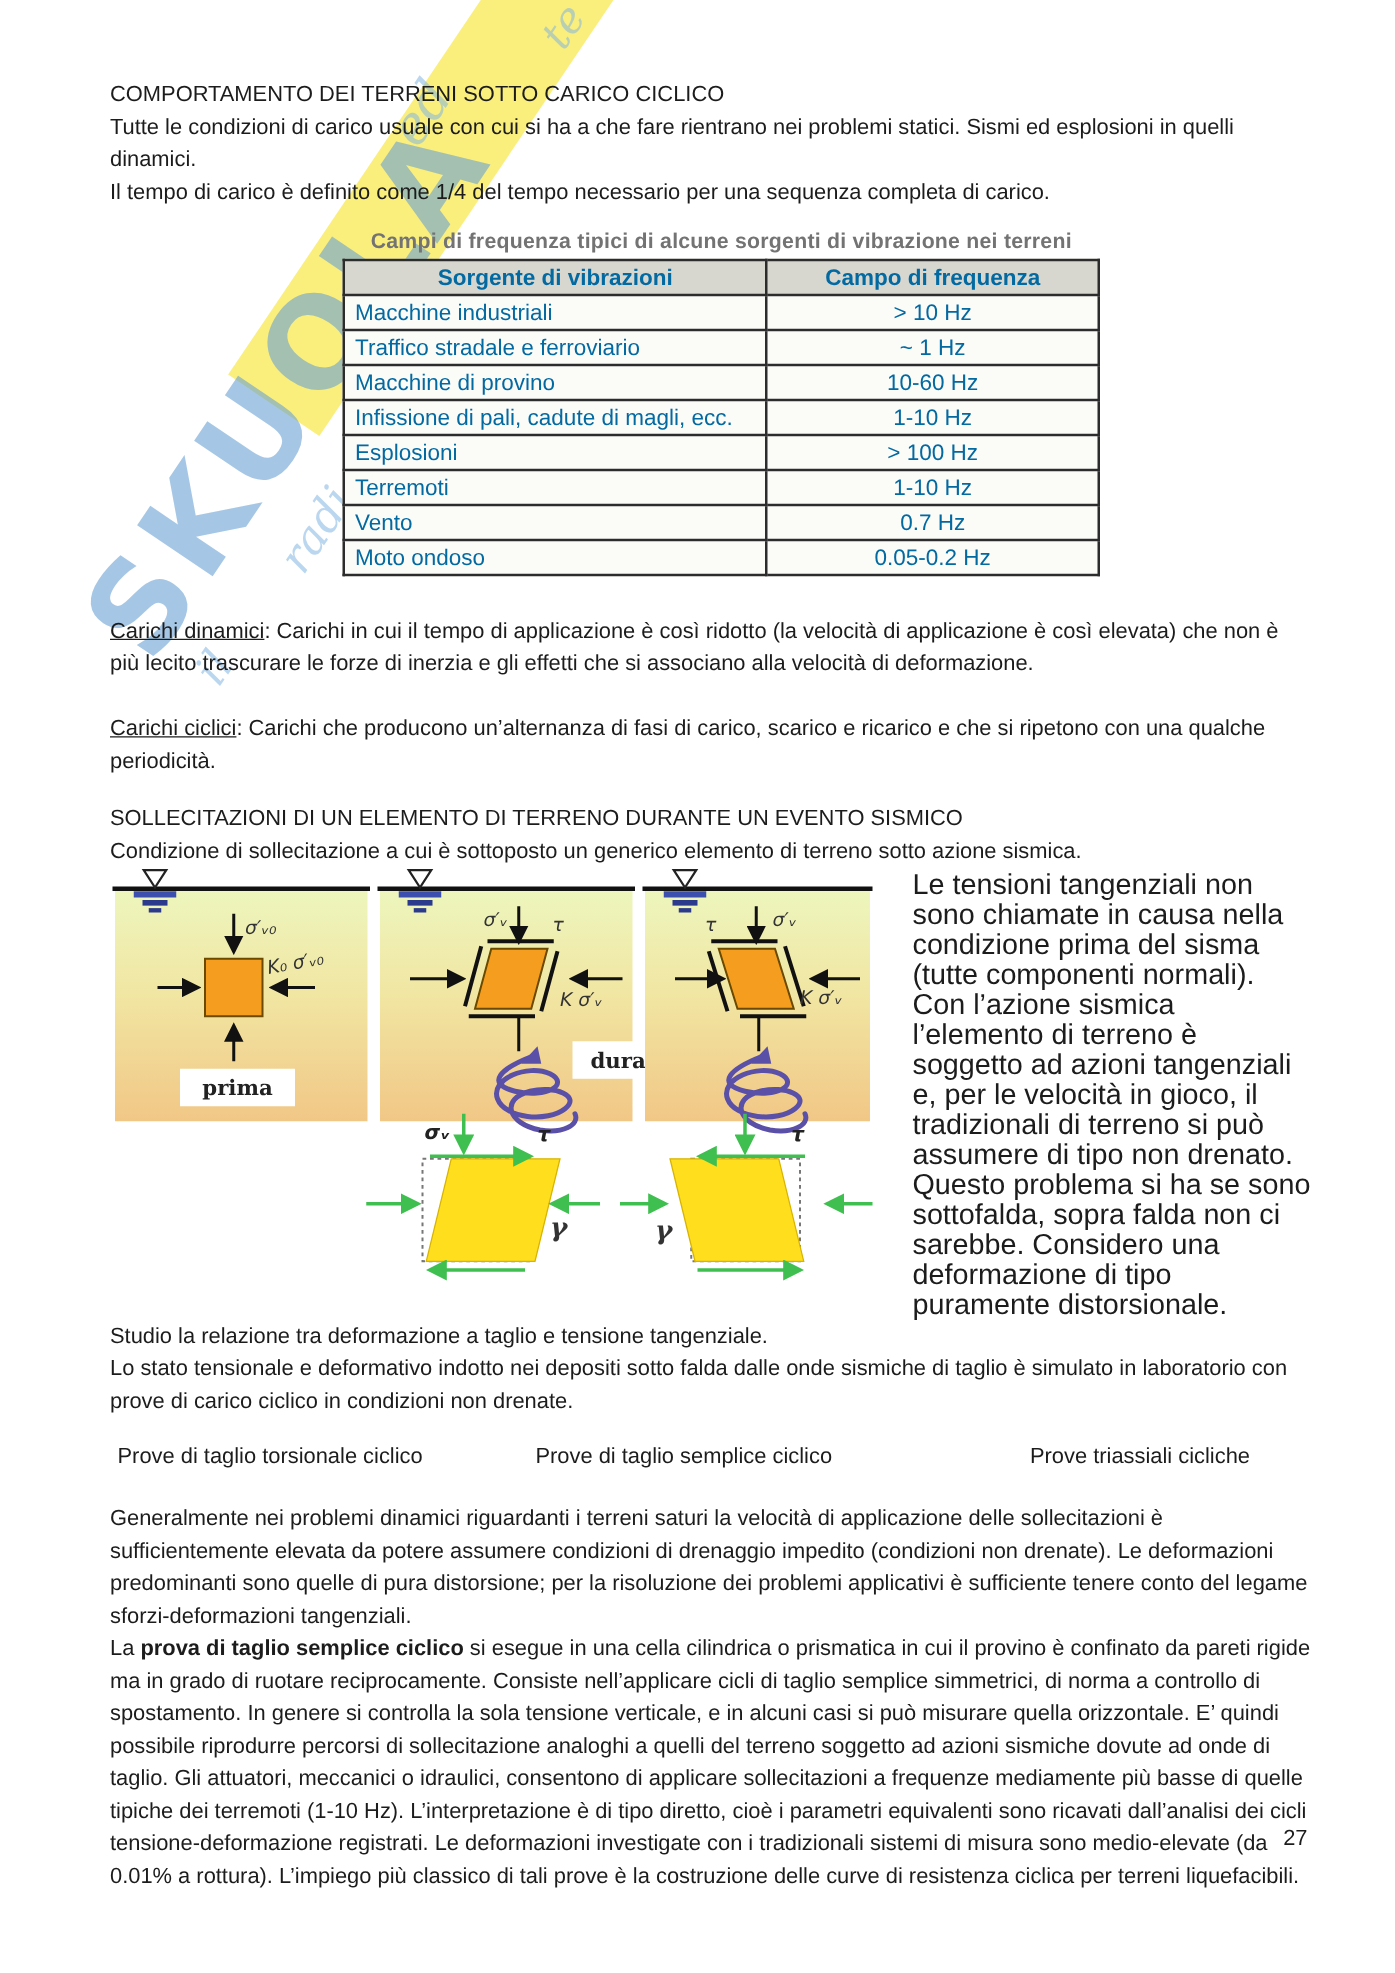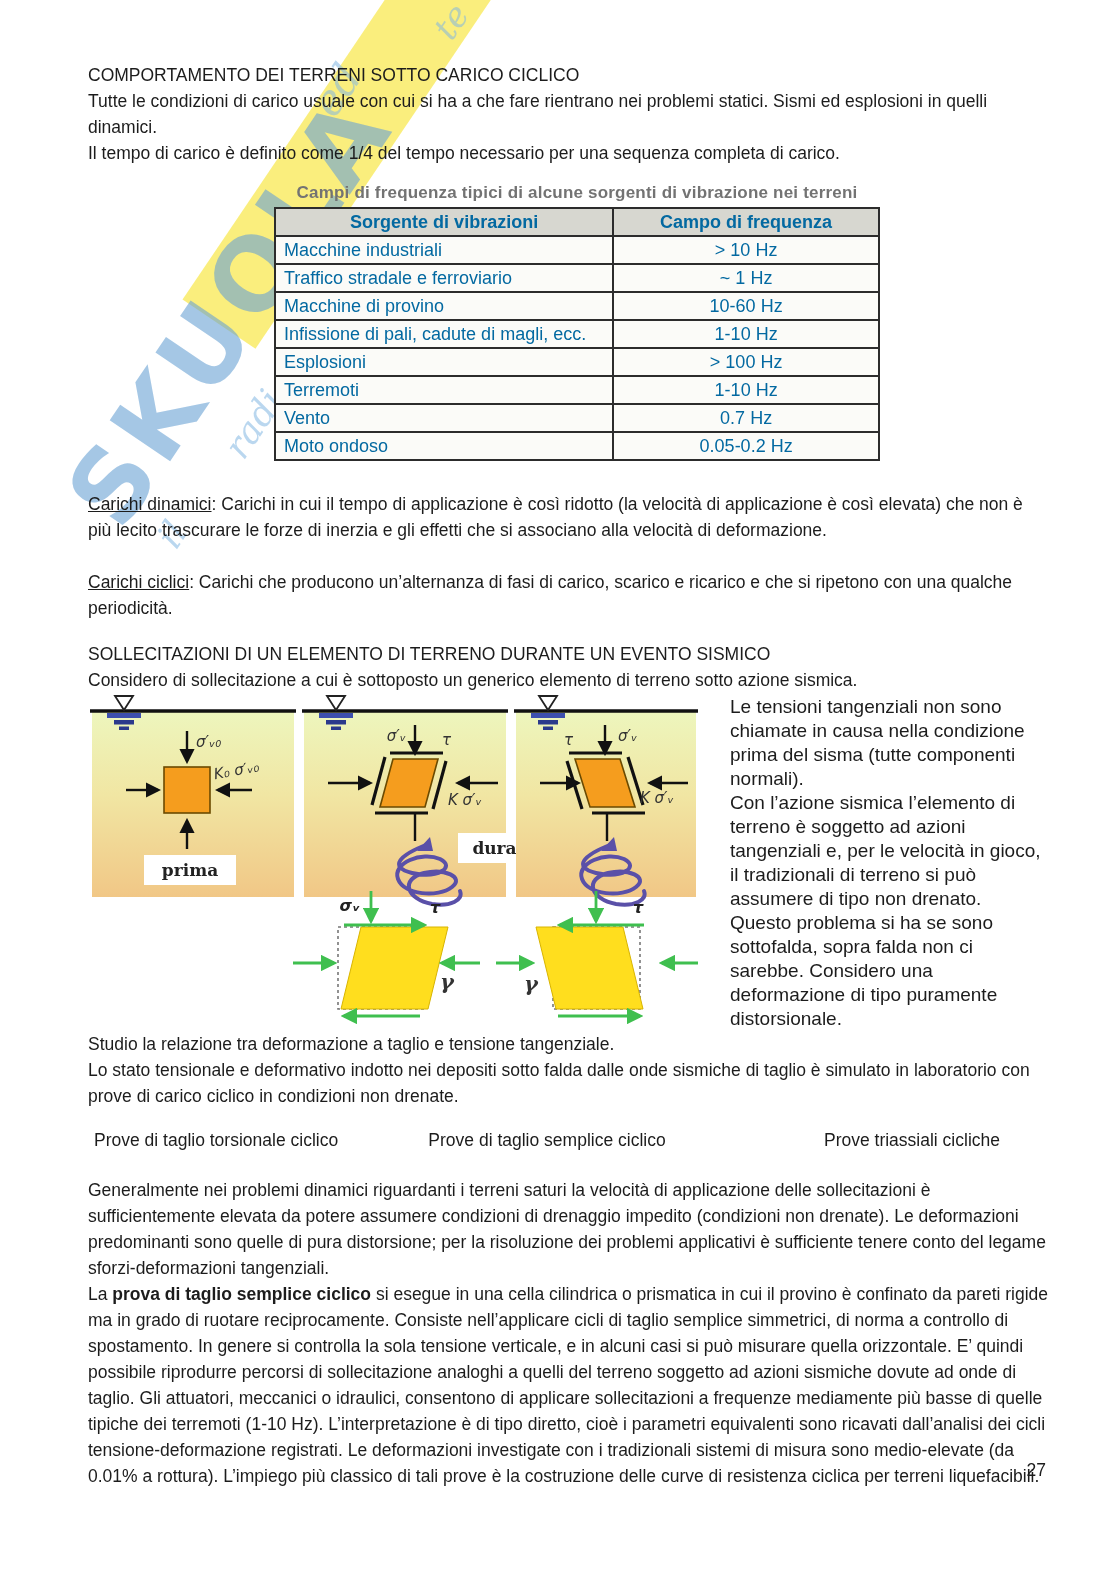--- a/index.html
+++ b/index.html
@@ -37,21 +37,21 @@
   table.freq{border-collapse:collapse;width:100%;background:#fbfbf8;}
   table.freq th{background:#d7d7d0;font-size:19px;font-weight:bold;color:#161616;}
   table.freq th,table.freq td{border:2px solid #2c2c2c;height:20.5px;
       padding:0 8px;font-size:18px;color:#0369a1;}
   table.freq td.c,table.freq th.c{text-align:center;width:44%;}
   .after-table{height:30px;}
 
   
   .fig-row{display:flex;margin-top:2px;}
   .fig-svg{flex:none;}
-  .side-text{margin-left:30px;width:338px;line-height:24px;font-size:19px;}
+  .side-text{margin-left:30px;width:338px;line-height:24px;font-size:23px;}
 
   .tests-row{display:flex;margin:18px 0 16px 0;padding:0 50px 0 6px;}
   .tests-row div{flex:1;}
   .tests-row .tc{text-align:center;}
   .tests-row .tr{text-align:right;}
 
   .body-block{margin-top:24px;}
 
   .pagenum{position:absolute;z-index:2;top:1460px;right:70px;font-size:17.5px;margin-left:10px;}
 
@@ -127,21 +127,21 @@
       </table>
     </div>
     <div class="after-table"></div>
 
     <p><span class="underl">Carichi dinamici</span><span>: Carichi in cui il tempo di applicazione è così ridotto (la velocità di applicazione è così elevata) che non è più lecito trascurare le forze di inerzia e gli effetti che si associano alla velocità di deformazione.</span></p>
     <div class="gap26"></div>
     <p><span class="underl">Carichi ciclici</span><span>: Carichi che producono un’alternanza di fasi di carico, scarico e ricarico e che si ripetono con una qualche periodicità.</span></p>
     <div class="gap20"></div>
 
     <p>SOLLECITAZIONI DI UN ELEMENTO DI TERRENO DURANTE UN EVENTO SISMICO</p>
-    <p>Considero di sollecitazione a cui è sottoposto un generico elemento di terreno sotto azione sismica.</p>
+    <p>Condizione di sollecitazione a cui è sottoposto un generico elemento di terreno sotto azione sismica.</p>
 
     <div class="fig-row">
       <svg class="fig-svg" width="612" height="330" viewBox="0 0 612 330">
         <defs>
           <linearGradient id="soil" x1="0" y1="0" x2="0" y2="1">
             <stop offset="0" stop-color="#edf6bd"></stop>
             <stop offset="0.45" stop-color="#f1e6a3"></stop>
             <stop offset="1" stop-color="#f1c786"></stop>
           </linearGradient>
           <marker id="mb" viewBox="0 0 10 10" refX="8" refY="5" markerWidth="6.5" markerHeight="6.5" orient="auto-start-reverse">

